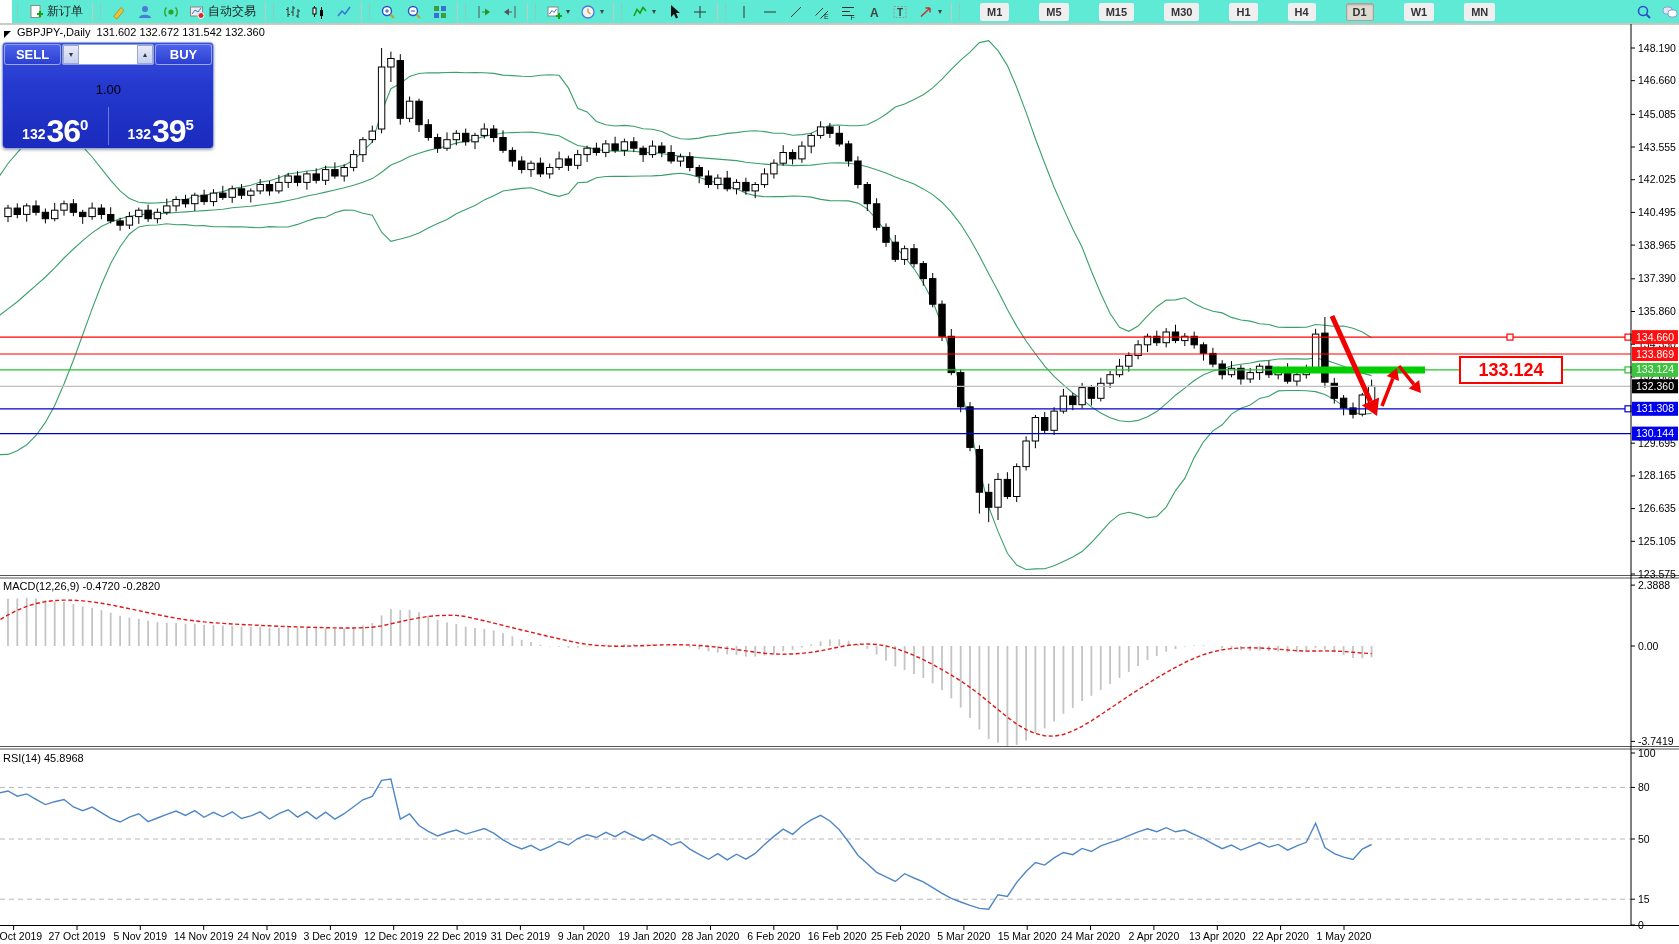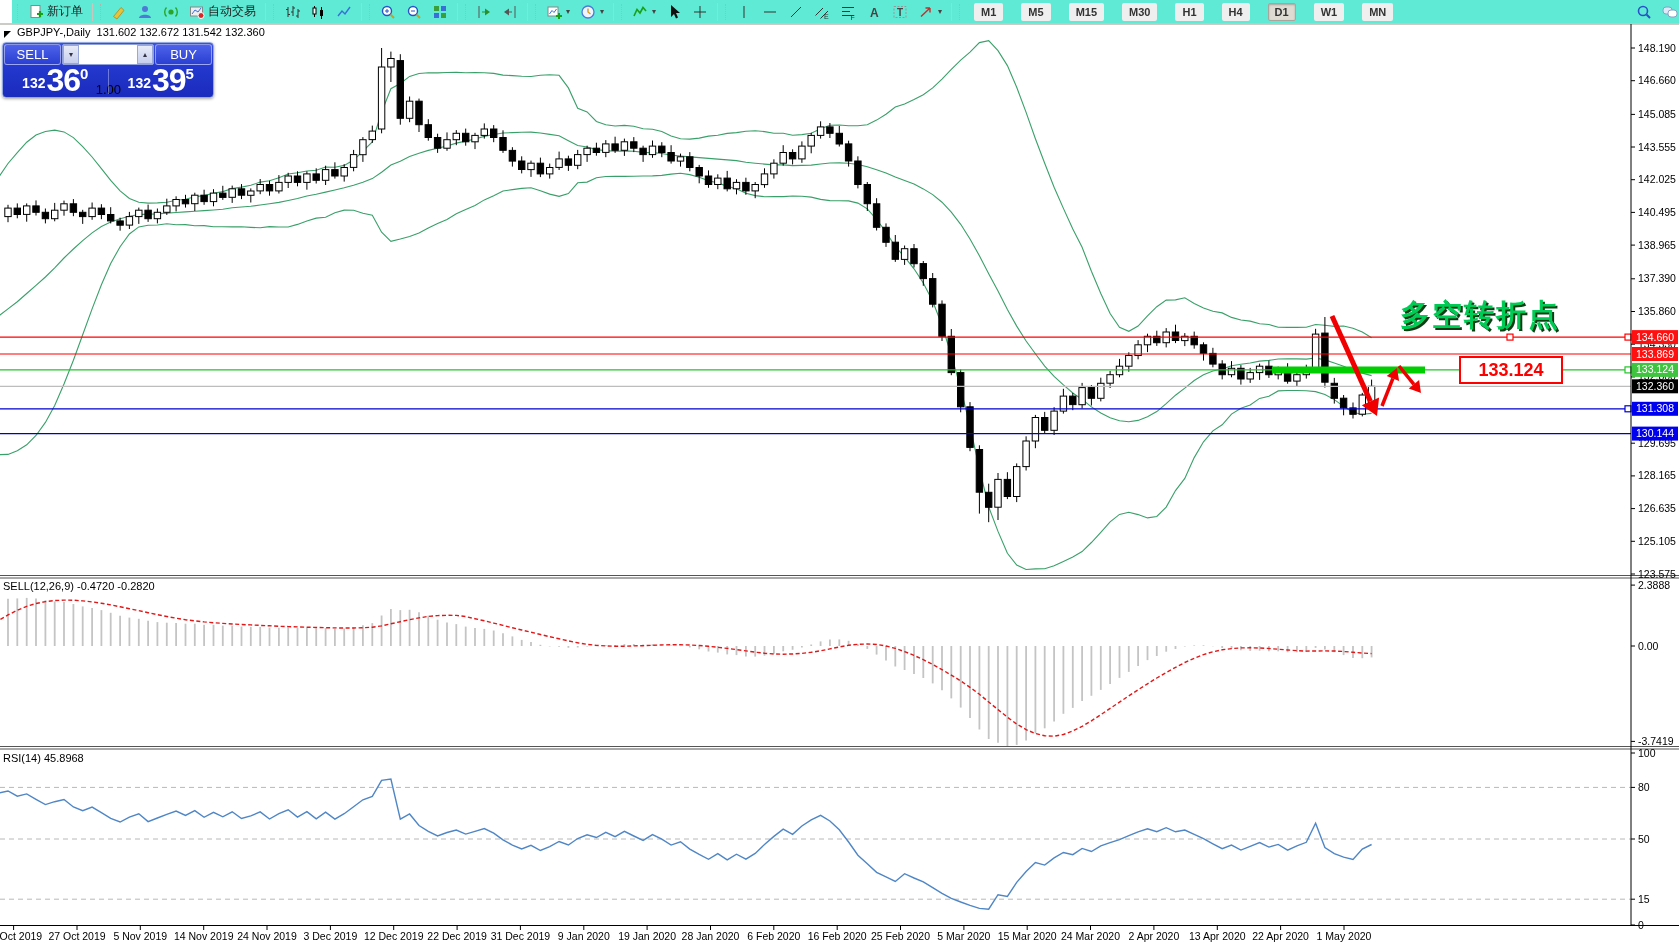--- a/index.html
+++ b/index.html
@@ -8,38 +8,38 @@
   
   .toolbar{position:absolute;top:0;left:12px;width:1679px;height:24px;background:#5eead4;
     border-bottom:1px solid #c8c5bc;display:flex;align-items:center;z-index:30;padding-left:2px;box-sizing:border-box;}
   .tb-btn{display:flex;align-items:center;gap:3px;padding:1px 3px;margin:0 1px;border:1px solid transparent;
     border-radius:2px;background:transparent;cursor:default;height:20px;box-sizing:border-box;}
   .tb-btn svg{display:block;}
   .tb-label{font-size:12px;color:#222;white-space:nowrap;}
   .tb-caret{font-size:8px;color:#444;margin-left:1px;}
   .tb-sep{width:1px;height:18px;background:#c9c6bd;margin:0 4px;}
   .tb-handle{width:2px;height:16px;border-left:1px dotted #b5b2a8;margin:0 3px;}
-  .tf-btn{font-size:11px;font-weight:bold;color:#333;padding:2px 6px;margin:0 9px;border:1px solid transparent;border-radius:2px;}
+  .tf-btn{font-size:11px;font-weight:bold;color:#333;padding:2px 6px;margin:0 15px;border:1px solid transparent;border-radius:2px;}
   .tf-btn.active{background:#dedbd2;border-color:#a8a59c;box-shadow:inset 0 1px 2px rgba(0,0,0,.25);text-align:right;}
   .tb-right{margin-left:auto;display:flex;align-items:center;margin-right:8px;}
   
   #chart-svg{position:absolute;top:0;left:0;z-index:1;}
   .chart-title{position:absolute;top:26px;left:4px;z-index:10;font-size:11px;color:#000;display:flex;align-items:flex-end;gap:6px;}
   .tri{width:0;height:0;border-top:7px solid #000;border-right:7px solid transparent;display:inline-block;}
   .trade-panel{position:absolute;top:42px;left:2px;width:210px;z-index:20;border:1px solid #93a7e0;border-radius:4px;
     background:linear-gradient(180deg,#3a50e0 0%,#2539cf 40%,#1a2bbd 100%);box-shadow:0 1px 3px rgba(0,0,0,.35);overflow:hidden;}
   .tp-row{display:flex;height:23px;}
   .tp-sell,.tp-buy{width:57px;border:1px solid rgba(255,255,255,.45);border-radius:3px;margin:1px;
-    background:linear-gradient(180deg,#4d62ea,#2b3fd2);color:#fff;font-size:13px;font-weight:normal;
+    background:linear-gradient(180deg,#4d62ea,#2b3fd2);color:#fff;font-size:13px;font-weight:bold;
     font-family:"Liberation Sans",sans-serif;padding:0;}
   .tp-vol{flex:1;display:flex;align-items:stretch;background:#fff;border:1px solid #8fa0dd;border-radius:2px;margin:1px 0;}
   .tp-dn,.tp-up{width:14px;display:flex;align-items:center;justify-content:center;font-size:8px;color:#334;
     background:linear-gradient(180deg,#e8ecf8,#c6cfed);border:1px solid #9aa8d8;}
   .tp-val{flex:1;display:flex;align-items:center;justify-content:flex-end;padding-right:16px;font-size:13px;color:#000;margin-top:44px;}
-  .tp-prices{display:flex;height:31px;}
+  .tp-prices{display:flex;height:44px;margin-top:38px;}
   .tp-price{flex:1;display:flex;align-items:flex-end;justify-content:center;color:#fff;padding-bottom:2px;}
   .tp-price .sm{font-size:14px;font-weight:bold;margin:0 1px 4px 0;}
   .tp-price .big{font-size:32px;font-weight:bold;line-height:30px;letter-spacing:-1px;}
   .tp-price .sup{font-size:15px;font-weight:bold;margin-bottom:13px;}
   .tp-div{width:1px;background:rgba(255,255,255,.35);margin:3px 0;}
   .ind-label{position:absolute;z-index:10;font-size:11px;color:#000;}
   .annotation{position:absolute;top:295px;left:1400px;z-index:10;font-size:30px;font-weight:bold;letter-spacing:2px;
     color:#0c5; text-shadow:2px 2px 0 #0b3d14;}
   .price-label-box{position:absolute;top:356px;left:1459px;width:100px;height:24px;z-index:10;border:2px solid #f00;
     background:#fff;color:#f00;font-size:18px;font-weight:bold;display:flex;align-items:center;justify-content:center;}
@@ -891,21 +891,20 @@
       <div class="tp-div"></div>
       <div class="tp-price">
         <span class="sm">132</span>
           <span class="big">39</span>
           <span class="sup">5</span>
       </div>
     </div>
   </div>
 
   <div class="ind-label" style="top:580px;left:3px;">
-    <span>SELL(12,26,9)</span> <span>-0.4720 -0.2820</span>
+    <span>MACD(12,26,9)</span> <span>-0.4720 -0.2820</span>
   </div>
   <div class="ind-label" style="top:752px;left:3px;">
     <span>RSI(14)</span> <span>45.8968</span>
   </div>
 
-  <div class="annotation">多空转折点</div>
   <div class="price-label-box">133.124</div>
 </div>
 
 </body></html>

